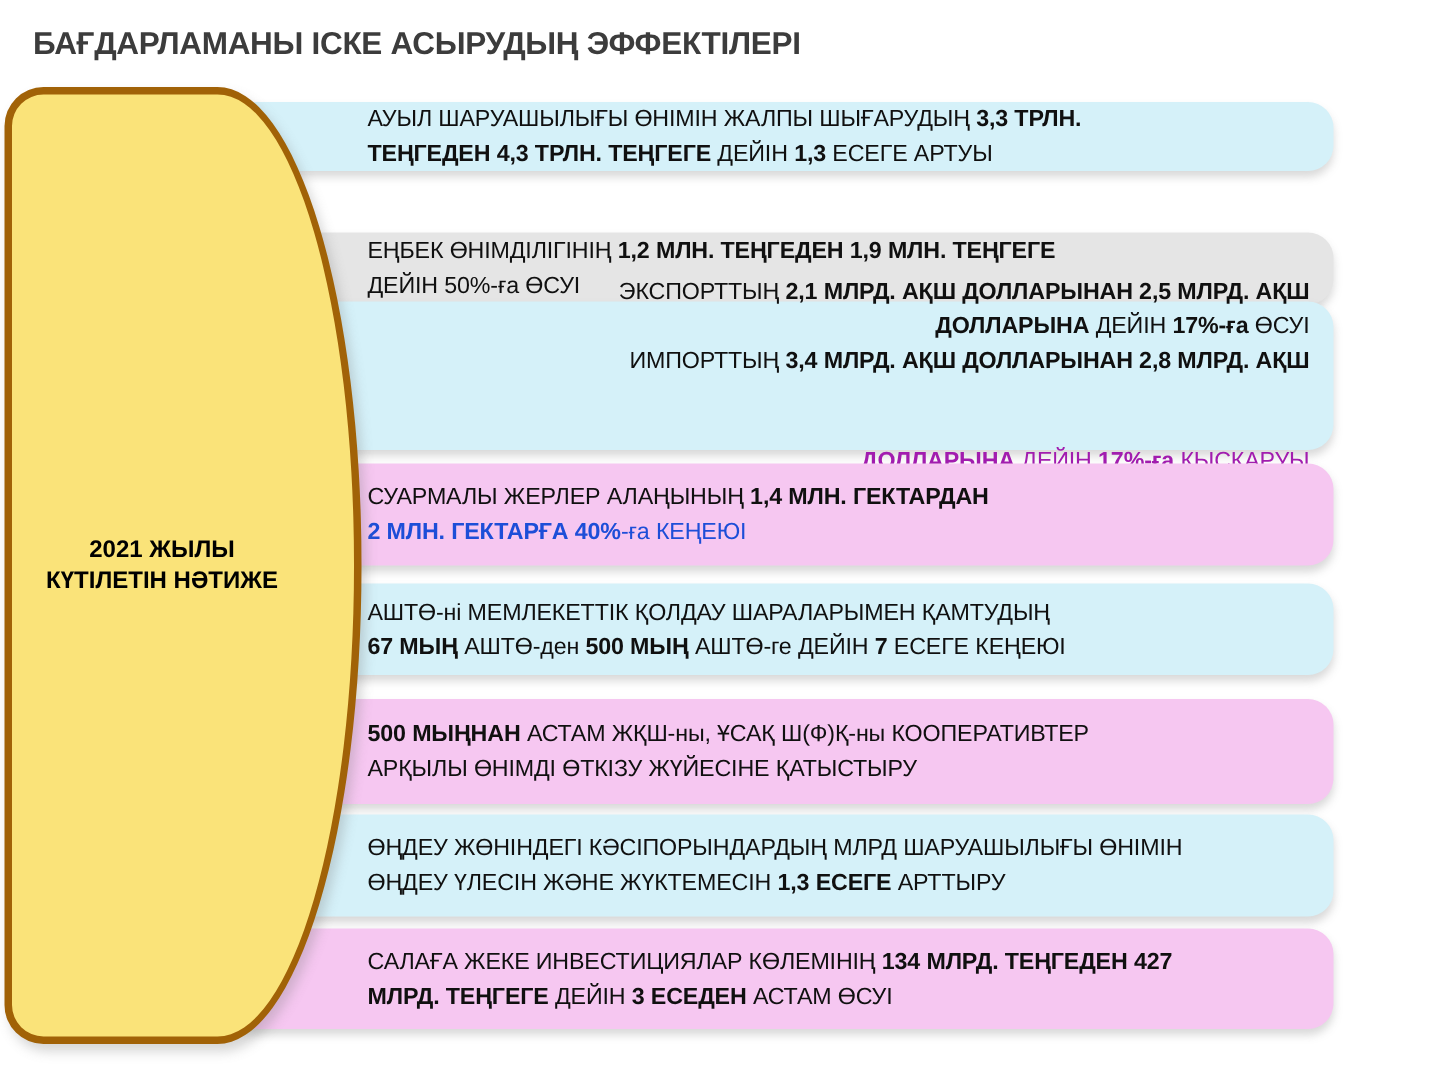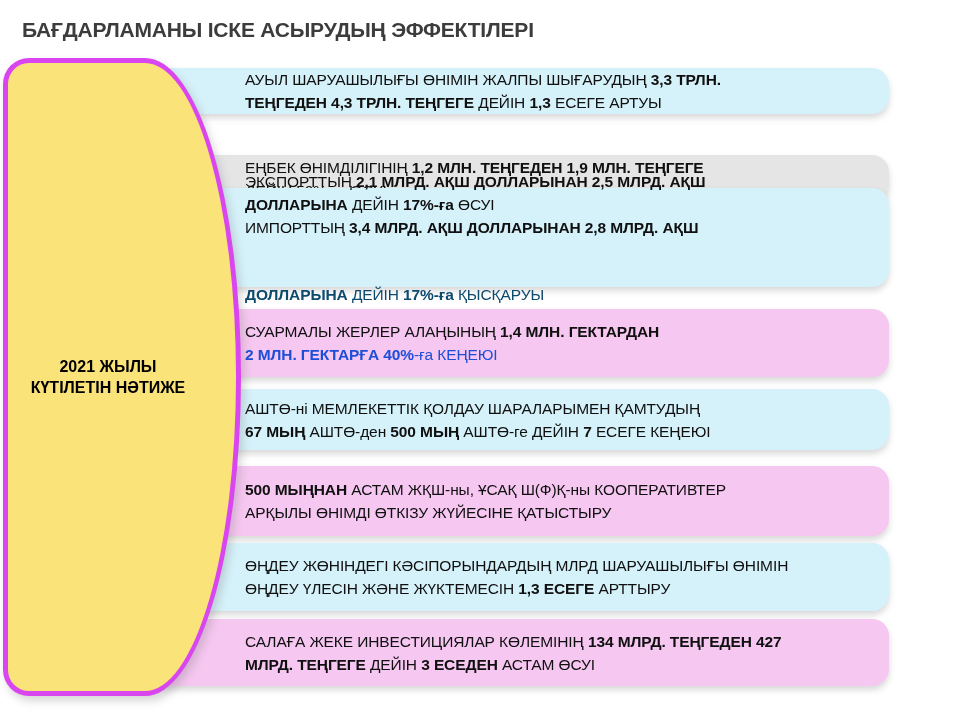--- a/index.html
+++ b/index.html
@@ -20,21 +20,21 @@
     z-index:1;
   }
   .bar-line {
     font-size:15.5px; line-height:23px; letter-spacing:-0.1px;
     white-space:nowrap;
   }
   .seg-bold { font-weight:bold; }
 
   .oval {
     position:absolute; left:3px; top:58px; width:238px; height:638px;
-    box-sizing:border-box; border:5px solid #d946ef;
+    box-sizing:border-box; border:5px solid #a16207;
     border-radius:26px 96px 96px 26px / 26px 318px 318px 26px;
     box-shadow:3px 5px 8px rgba(120,120,120,0.30);
     z-index:5;
   }
   .oval-label {
     position:absolute; top:50%; left:0; width:100%;
     transform:translateY(-50%);
     box-sizing:border-box; padding-right:28px;
     text-align:center; font-weight:bold; font-size:16px; line-height:21px;
     color:#000000;
@@ -48,25 +48,25 @@
 
   <div id="bars">
       <div class="bar" style="top: 68px; height: 46px; background: rgb(213, 241, 249);">
         <div class="bar-line" style="color: rgb(16, 16, 16);"><span class="seg">АУЫЛ ШАРУАШЫЛЫҒЫ ӨНІМІН ЖАЛПЫ ШЫҒАРУДЫҢ </span><span class="seg-bold">3,3 ТРЛН.</span></div>
         <div class="bar-line" style="color: rgb(16, 16, 16);"><span class="seg-bold">ТЕҢГЕДЕН 4,3 ТРЛН. ТЕҢГЕГЕ </span><span class="seg">ДЕЙІН </span><span class="seg-bold">1,3 </span><span class="seg">ЕСЕГЕ АРТУЫ</span></div>
       </div>
       <div class="bar" style="top: 155px; height: 48px; background: #e5e5e5;">
         <div class="bar-line" style="color: rgb(16, 16, 16);"><span class="seg">ЕҢБЕК ӨНІМДІЛІГІНІҢ </span><span class="seg-bold">1,2 МЛН. ТЕҢГЕДЕН 1,9 МЛН. ТЕҢГЕГЕ</span></div>
         <div class="bar-line" style="color: rgb(16, 16, 16);"><span class="seg">ДЕЙІН 50%-ға ӨСУІ</span></div>
       </div>
-      <div class="bar" style="top: 188px; height: 99px; background: rgb(213, 241, 249);">
+      <div class="bar" style="top: 201px; height: 99px; background: rgb(213, 241, 249); align-items: flex-end;">
         <div class="bar-line" style="color: rgb(16, 16, 16);"><span class="seg">ЭКСПОРТТЫҢ </span><span class="seg-bold">2,1 МЛРД. АҚШ ДОЛЛАРЫНАН 2,5 МЛРД. АҚШ</span></div>
         <div class="bar-line" style="color: rgb(16, 16, 16);"><span class="seg-bold">ДОЛЛАРЫНА </span><span class="seg">ДЕЙІН </span><span class="seg-bold">17%-ға </span><span class="seg">ӨСУІ</span></div>
         <div class="bar-line" style="color: rgb(16, 16, 16);"><span class="seg">ИМПОРТТЫҢ </span><span class="seg-bold">3,4 МЛРД. АҚШ ДОЛЛАРЫНАН 2,8 МЛРД. АҚШ</span></div>
-        <div class="bar-line" style="color: #0c4a6e; margin-top: 44px;"><span class="seg-bold">ДОЛЛАРЫНА </span><span class="seg">ДЕЙІН </span><span class="seg-bold">17%-ға </span><span class="seg">ҚЫСҚАРУЫ</span></div>
+        <div class="bar-line" style="color: #a21caf; margin-top: 44px;"><span class="seg-bold">ДОЛЛАРЫНА </span><span class="seg">ДЕЙІН </span><span class="seg-bold">17%-ға </span><span class="seg">ҚЫСҚАРУЫ</span></div>
       </div>
       <div class="bar" style="top: 309px; height: 68px; background: rgb(246, 199, 241);">
         <div class="bar-line" style="color: rgb(16, 16, 16);"><span class="seg">СУАРМАЛЫ ЖЕРЛЕР АЛАҢЫНЫҢ </span><span class="seg-bold">1,4 МЛН. ГЕКТАРДАН</span></div>
         <div class="bar-line" style="color: #1d4ed8;"><span class="seg-bold">2 МЛН. ГЕКТАРҒА 40%</span><span class="seg">-ға КЕҢЕЮІ</span></div>
       </div>
       <div class="bar" style="top: 389px; height: 61px; background: rgb(213, 241, 249);">
         <div class="bar-line" style="color: rgb(16, 16, 16);"><span class="seg">АШТӨ-ні МЕМЛЕКЕТТІК ҚОЛДАУ ШАРАЛАРЫМЕН ҚАМТУДЫҢ</span></div>
         <div class="bar-line" style="color: rgb(16, 16, 16);"><span class="seg-bold">67 МЫҢ </span><span class="seg">АШТӨ-ден </span><span class="seg-bold">500 МЫҢ </span><span class="seg">АШТӨ-ге ДЕЙІН </span><span class="seg-bold">7 </span><span class="seg">ЕСЕГЕ КЕҢЕЮІ</span></div>
       </div>
       <div class="bar" style="top: 466px; height: 70px; background: rgb(246, 199, 241);">

